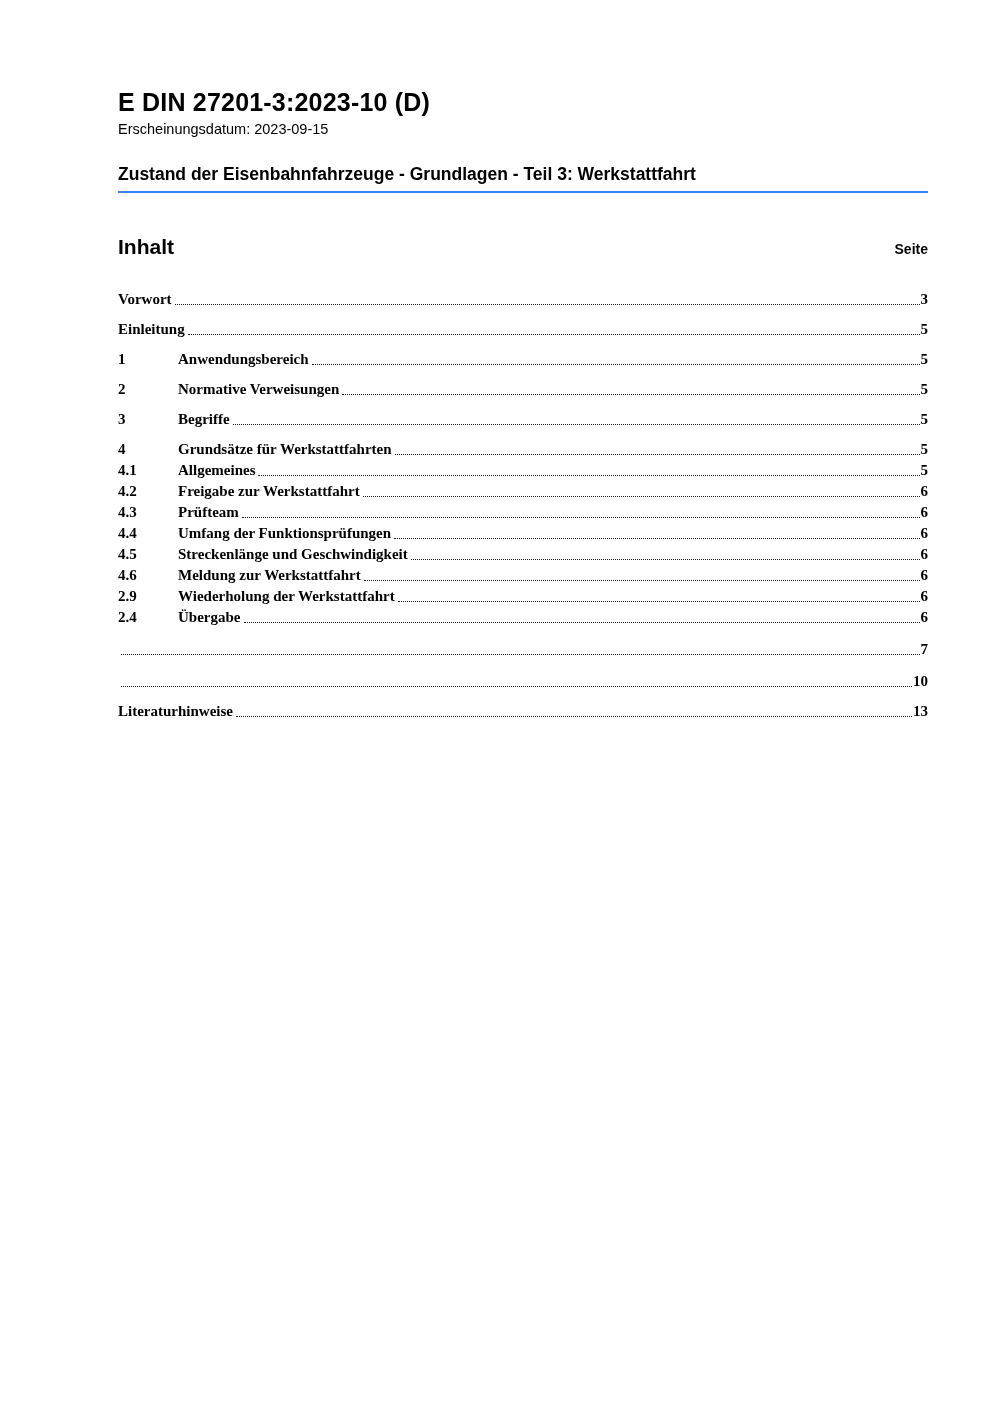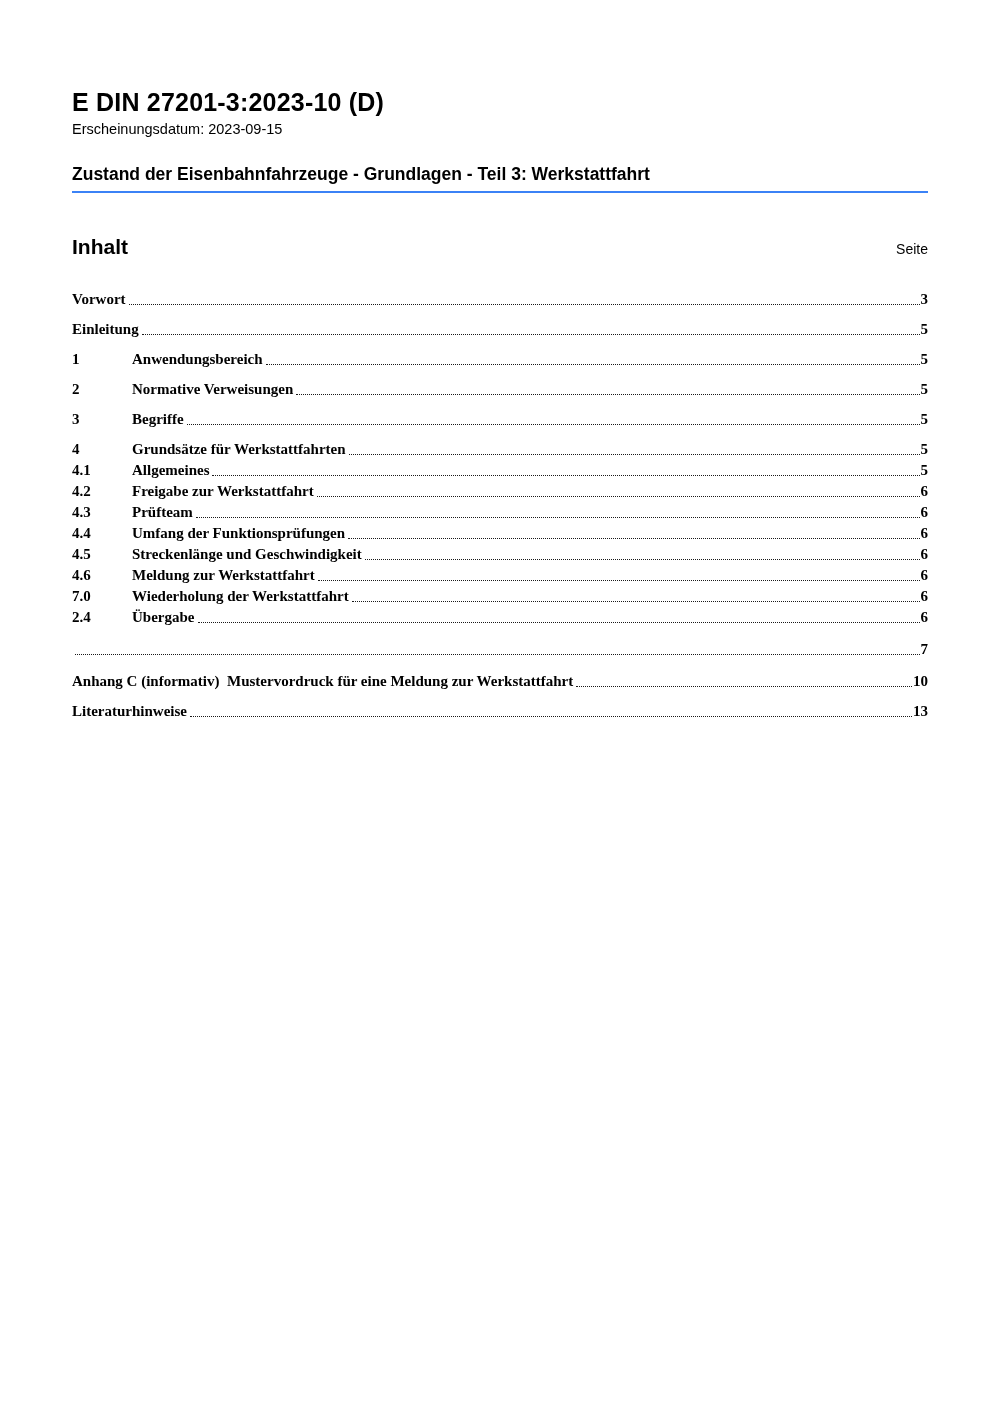--- a/index.html
+++ b/index.html
@@ -6,21 +6,21 @@
     margin: 0;
     padding: 0;
     background: #ffffff;
   }
   .page {
     position: relative;
     width: 992px;
     height: 1171px;
     background: #ffffff;
     box-sizing: border-box;
-    padding: 88px 64px 0 72px;
+    padding: 88px 64px 0 118px;
     font-family: "Liberation Sans", "DejaVu Sans", sans-serif;
     color: #000000;
     overflow: hidden;
   }
   .doc-title {
     font-size: 25px;
     font-weight: bold;
     line-height: 28px;
     letter-spacing: 0.2px;
   }
@@ -42,21 +42,21 @@
     display: flex;
     justify-content: space-between;
     align-items: baseline;
   }
   .toc-heading {
     font-size: 21px;
     font-weight: bold;
   }
   .toc-page-label {
     font-size: 14px;
-    font-weight: normal;
+    font-weight: bold;
   }
   .toc-list {
     margin-top: 30px;
     font-family: "Liberation Serif", "DejaVu Serif", serif;
     font-weight: bold;
     font-size: 15px;
   }
   .toc-row {
     display: flex;
     align-items: baseline;
@@ -186,37 +186,36 @@
         <span class="toc-dots"></span>
         <span class="toc-page">6</span>
       </div>
       <div class="toc-row sub">
         <span class="toc-num">4.6</span>
         <span class="toc-label">Meldung zur Werkstattfahrt</span>
         <span class="toc-dots"></span>
         <span class="toc-page">6</span>
       </div>
       <div class="toc-row sub">
-        <span class="toc-num">7.0</span>
+        <span class="toc-num">2.9</span>
         <span class="toc-label">Wiederholung der Werkstattfahrt</span>
         <span class="toc-dots"></span>
         <span class="toc-page">6</span>
       </div>
       <div class="toc-row sub">
         <span class="toc-num">2.4</span>
         <span class="toc-label">Übergabe</span>
         <span class="toc-dots"></span>
         <span class="toc-page">6</span>
       </div>
       <div class="toc-row annex">
         <span class="toc-dots"></span>
         <span class="toc-page">7</span>
       </div>
       <div class="toc-row annex">
-        <span class="toc-label">Anhang C (informativ)  Mustervordruck für eine Meldung zur Werkstattfahrt</span>
         <span class="toc-dots"></span>
         <span class="toc-page">10</span>
       </div>
       <div class="toc-row plain">
         <span class="toc-label">Literaturhinweise</span>
         <span class="toc-dots"></span>
         <span class="toc-page">13</span>
       </div>
     </div>
 

